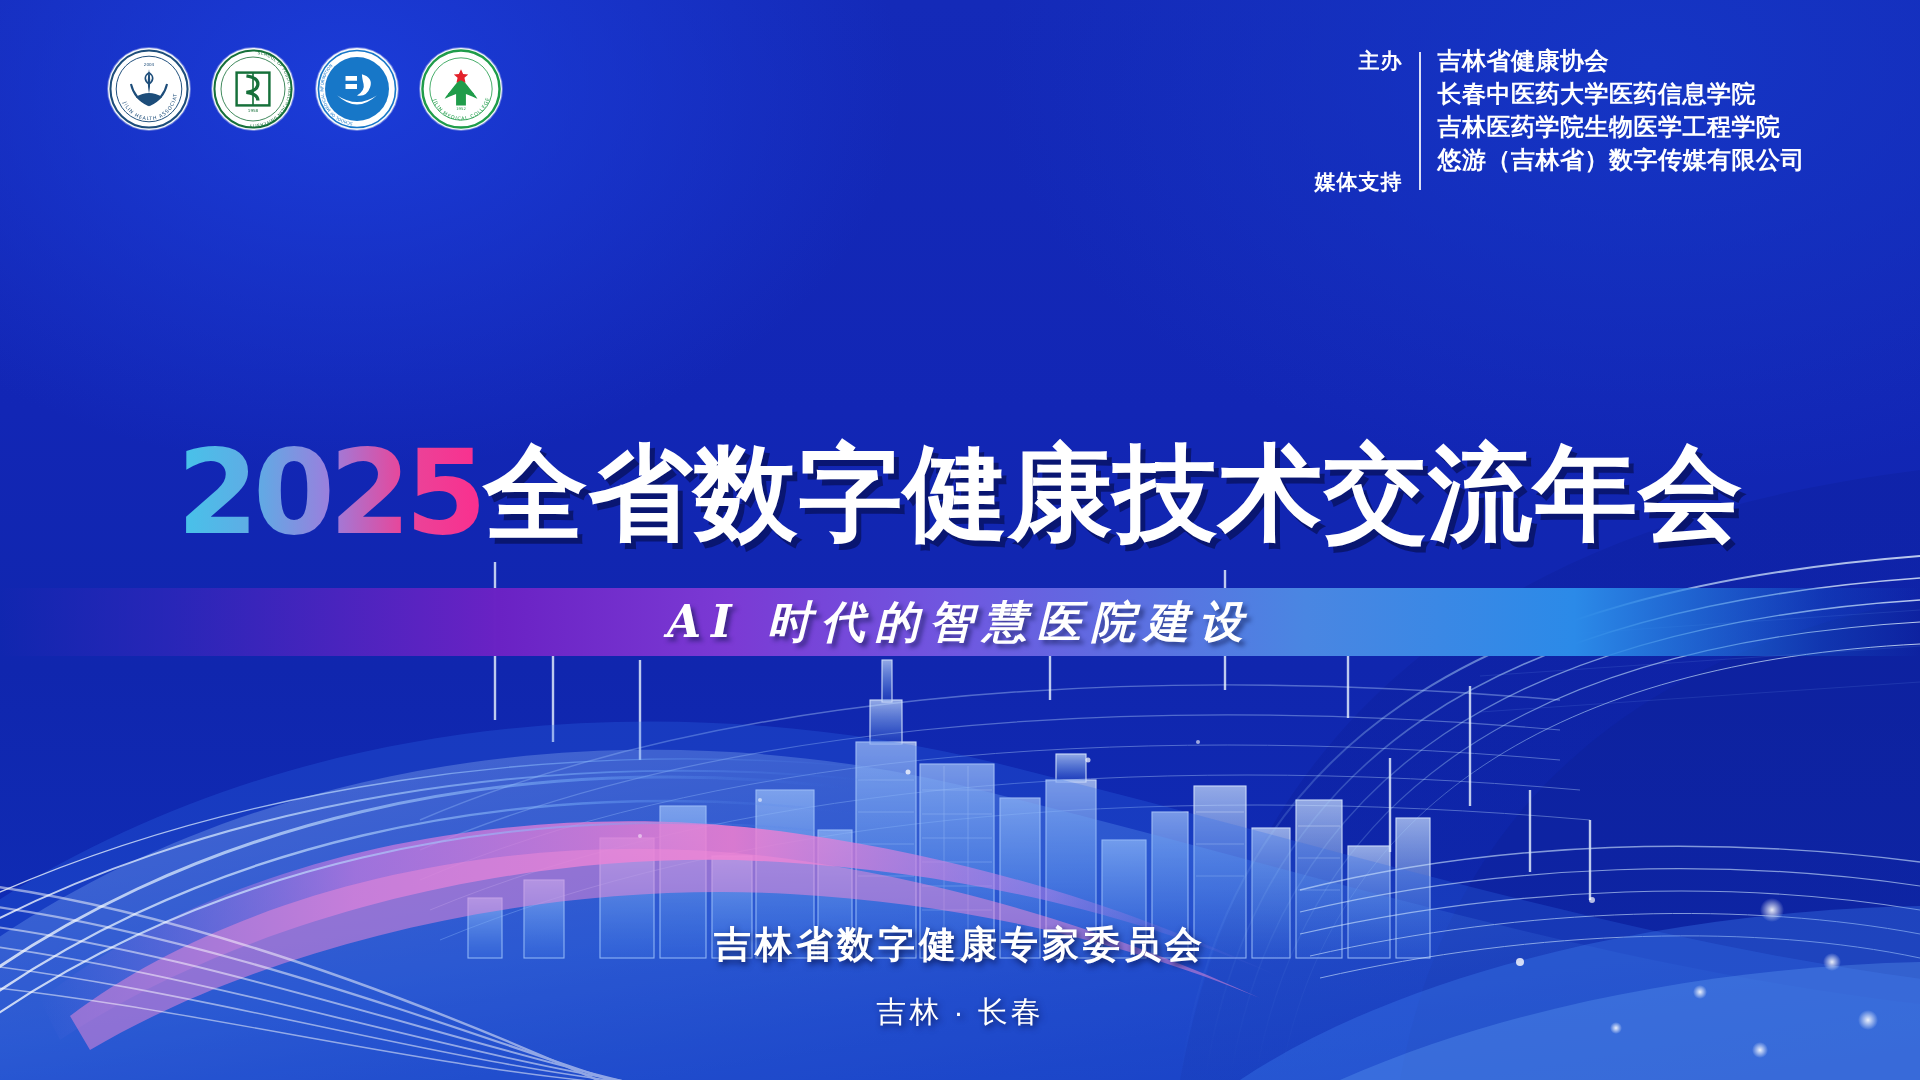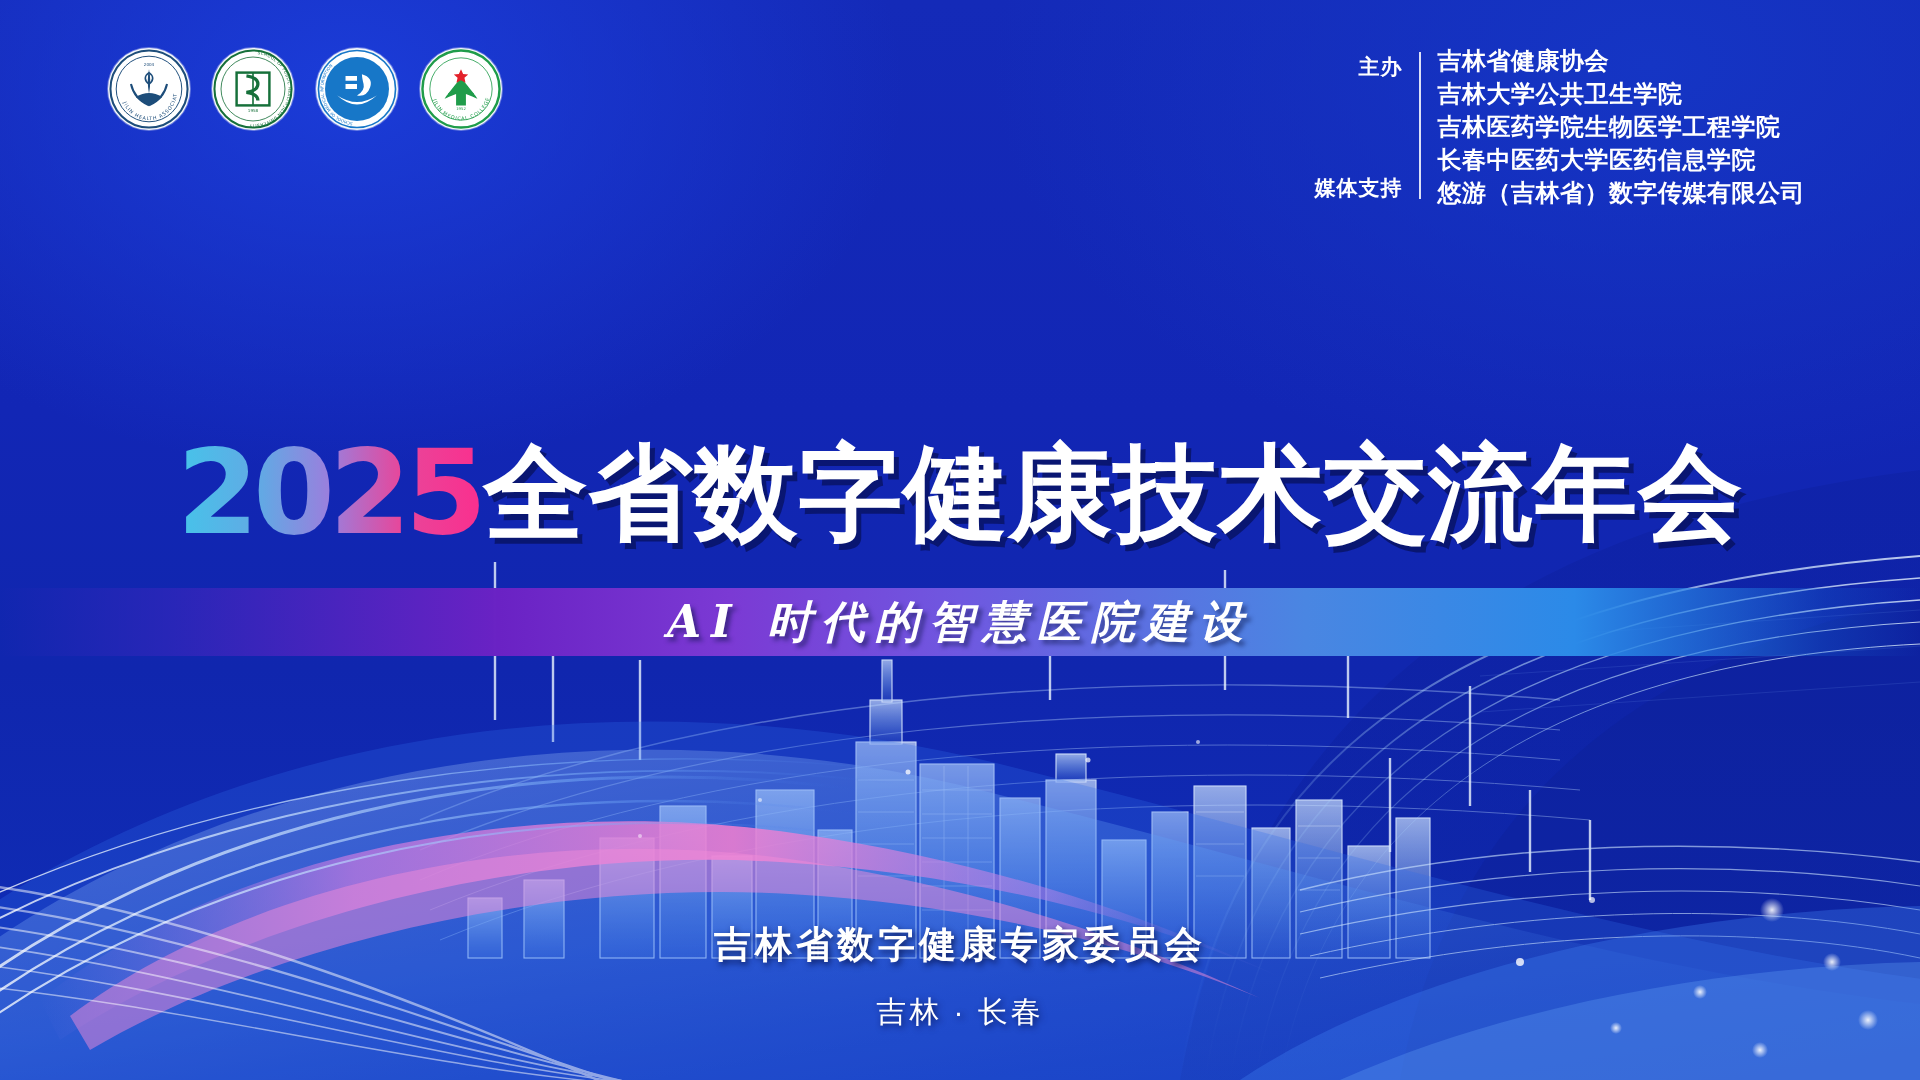--- a/index.html
+++ b/index.html
@@ -23,21 +23,21 @@
         background:#f4f7fb;box-shadow:0 0 0 1px rgba(255,255,255,.35);
         display:flex;align-items:center;justify-content:center;overflow:hidden;}
 
   
   #org{position:absolute;right:115px;top:44px;display:flex;
        color:#ffffff;}
   .org-labels{display:flex;flex-direction:column;align-items:flex-end;
               padding-right:16px;}
   .org-labels .lab{font-size:21px;font-weight:bold;letter-spacing:1px;
                    line-height:33px;height:33px;white-space:nowrap;}
-  .lab.sp1{margin-top:6px;}
+  .lab.sp1{margin-top:0;}
   .lab.sp2{margin-top:90px;font-family:Liberation Mono, monospace;}
   .org-divider{width:2px;background:rgba(255,255,255,.85);margin:8px 0 10px 0;}
   .org-values{display:flex;flex-direction:column;padding-left:17px;}
   .org-values .val{font-size:24px;font-weight:bold;line-height:33px;height:33px;
                    white-space:nowrap;letter-spacing:.5px;}
 
   
   #titlerow{position:absolute;left:0;top:432px;width:1920px;
             display:flex;align-items:flex-end;justify-content:center;}
   #year{font-size:118px;font-weight:bold;line-height:.96;
@@ -326,23 +326,22 @@
   </div>
 
   <div id="org">
     <div class="org-labels">
       <div class="lab sp1">主办</div>
       <div class="lab sp2">媒体支持</div>
     </div>
     <div class="org-divider"></div>
     <div class="org-values">
       <div class="val">吉林省健康协会</div>
-      <div class="val">吉林大学公共卫生学院</div>
+      <div class="val">长春中医药大学医药信息学院</div>
       <div class="val">吉林医药学院生物医学工程学院</div>
-      <div class="val">长春中医药大学医药信息学院</div>
       <div class="val">悠游（吉林省）数字传媒有限公司</div>
     </div>
   </div>
 
   <div id="titlerow">
     <span id="year">2025</span>
     <span id="maintitle">全省数字健康技术交流年会</span>
   </div>
 
   <div id="committee">吉林省数字健康专家委员会</div>

